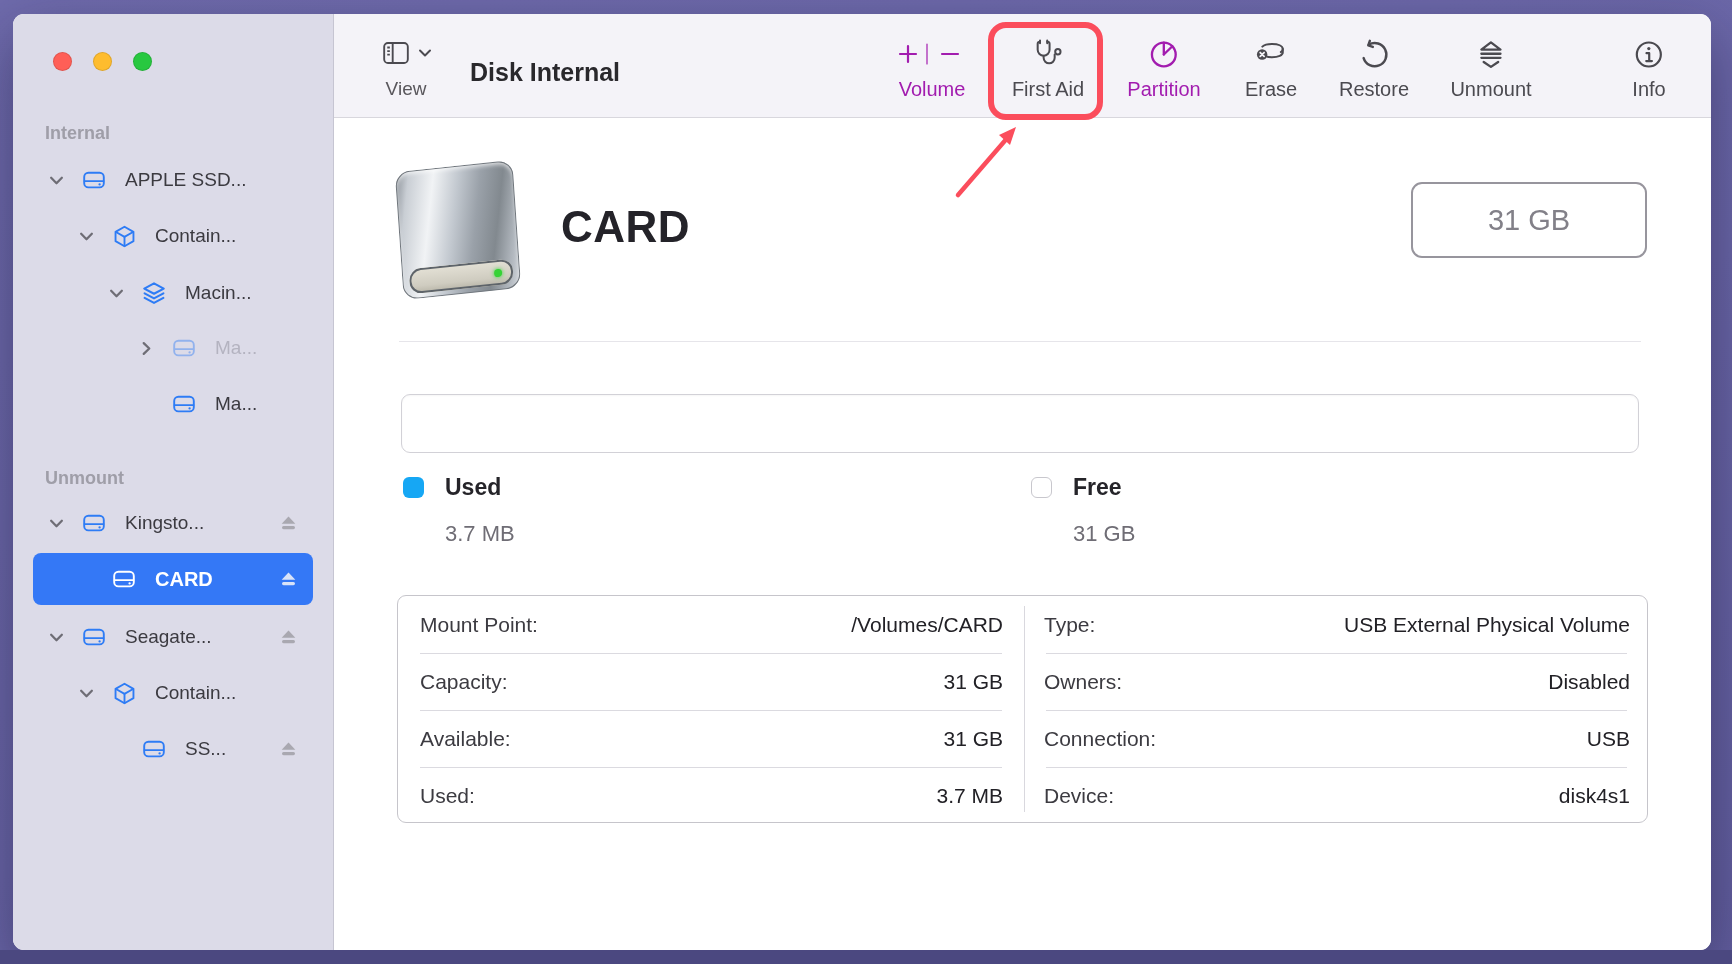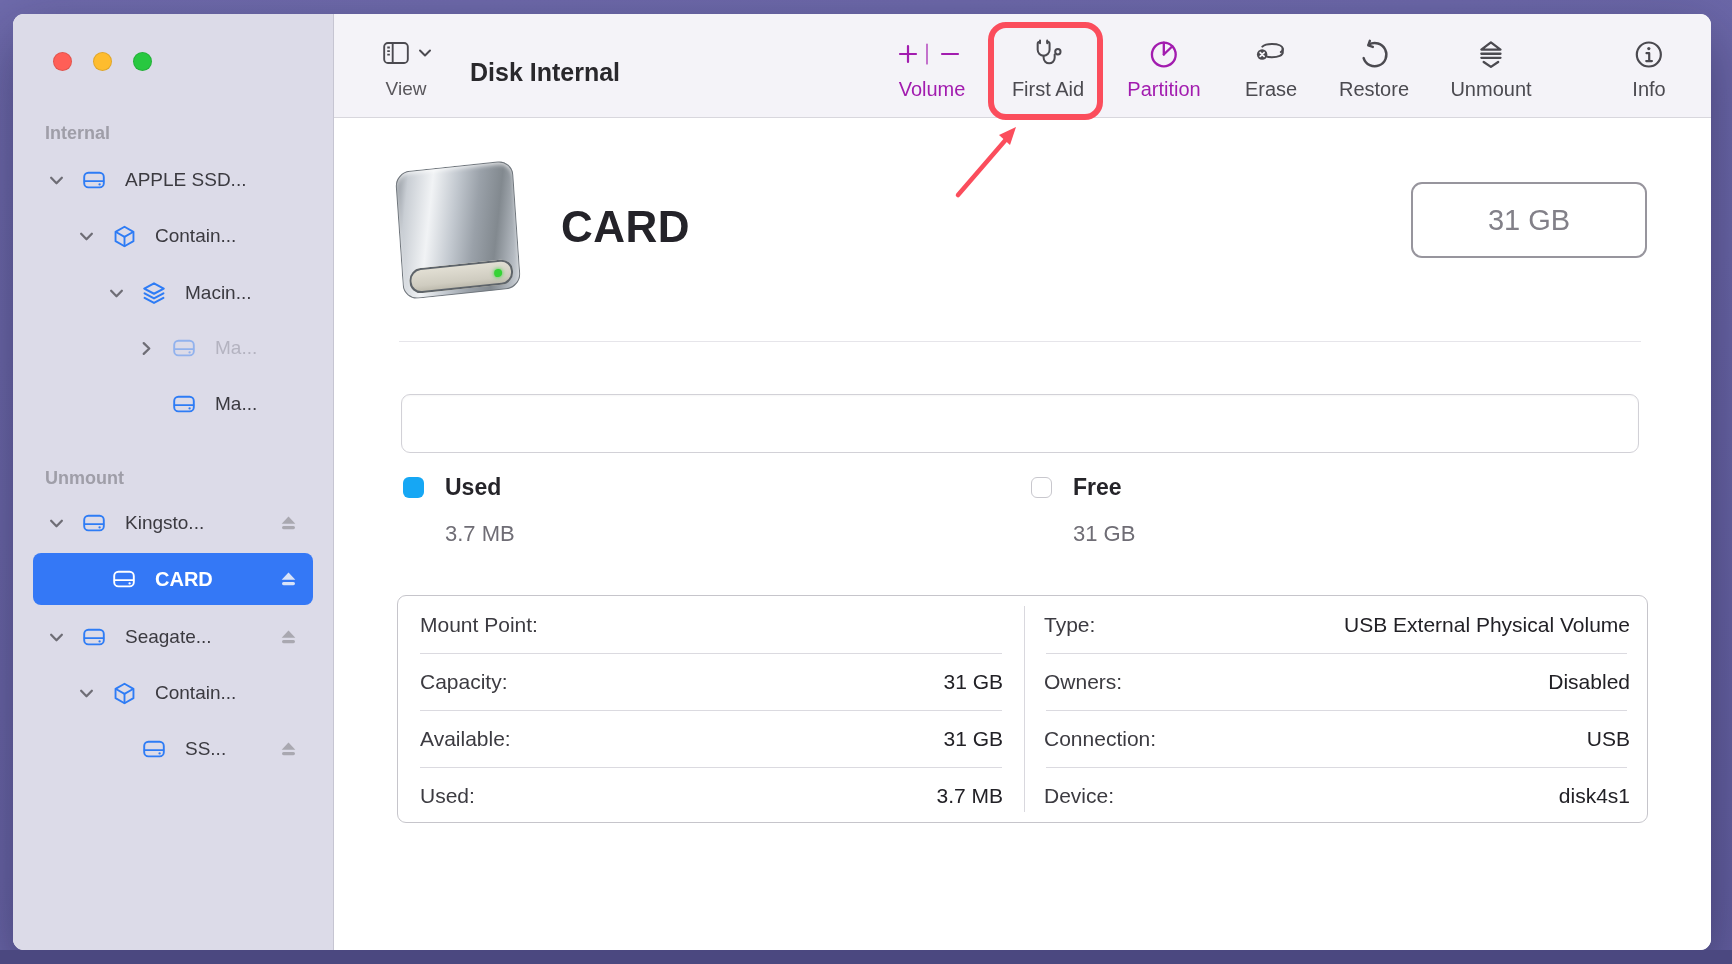--- a/index.html
+++ b/index.html
@@ -395,20 +395,21 @@
           <div class="legend-swatch free" id="swatch-free" style="background: rgb(255, 255, 255);"></div>
           <div class="legend-label">Free</div>
         </div>
         <div class="legend-value">31 GB</div>
       </div>
 
       <div class="details-table">
         <div class="dt-vline"></div>
 
       <div class="dt-label" style="left: 22px; top: 17px;">Mount Point:</div>
+          <div class="dt-value" style="left: 0px; width: 605px; top: 17px;">/Volumes/CARD</div>
           <div class="dt-label" style="left: 22px; top: 74px; text-align: center;">Capacity:</div>
           <div class="dt-value" style="left: 0px; width: 605px; top: 74px;">31 GB</div>
           <div class="dt-sep" style="left: 22px; width: 582px; top: 57px;"></div>
           <div class="dt-label" style="left: 22px; top: 131px;">Available:</div>
           <div class="dt-value" style="left: 0px; width: 605px; top: 131px;">31 GB</div>
           <div class="dt-sep" style="left: 22px; width: 582px; top: 114px;"></div>
           <div class="dt-label" style="left: 22px; top: 188px;">Used:</div>
           <div class="dt-value" style="left: 0px; width: 605px; top: 188px;">3.7 MB</div>
           <div class="dt-sep" style="left: 22px; width: 582px; top: 171px;"></div>
           <div class="dt-label" style="left: 646px; top: 17px;">Type:</div>

